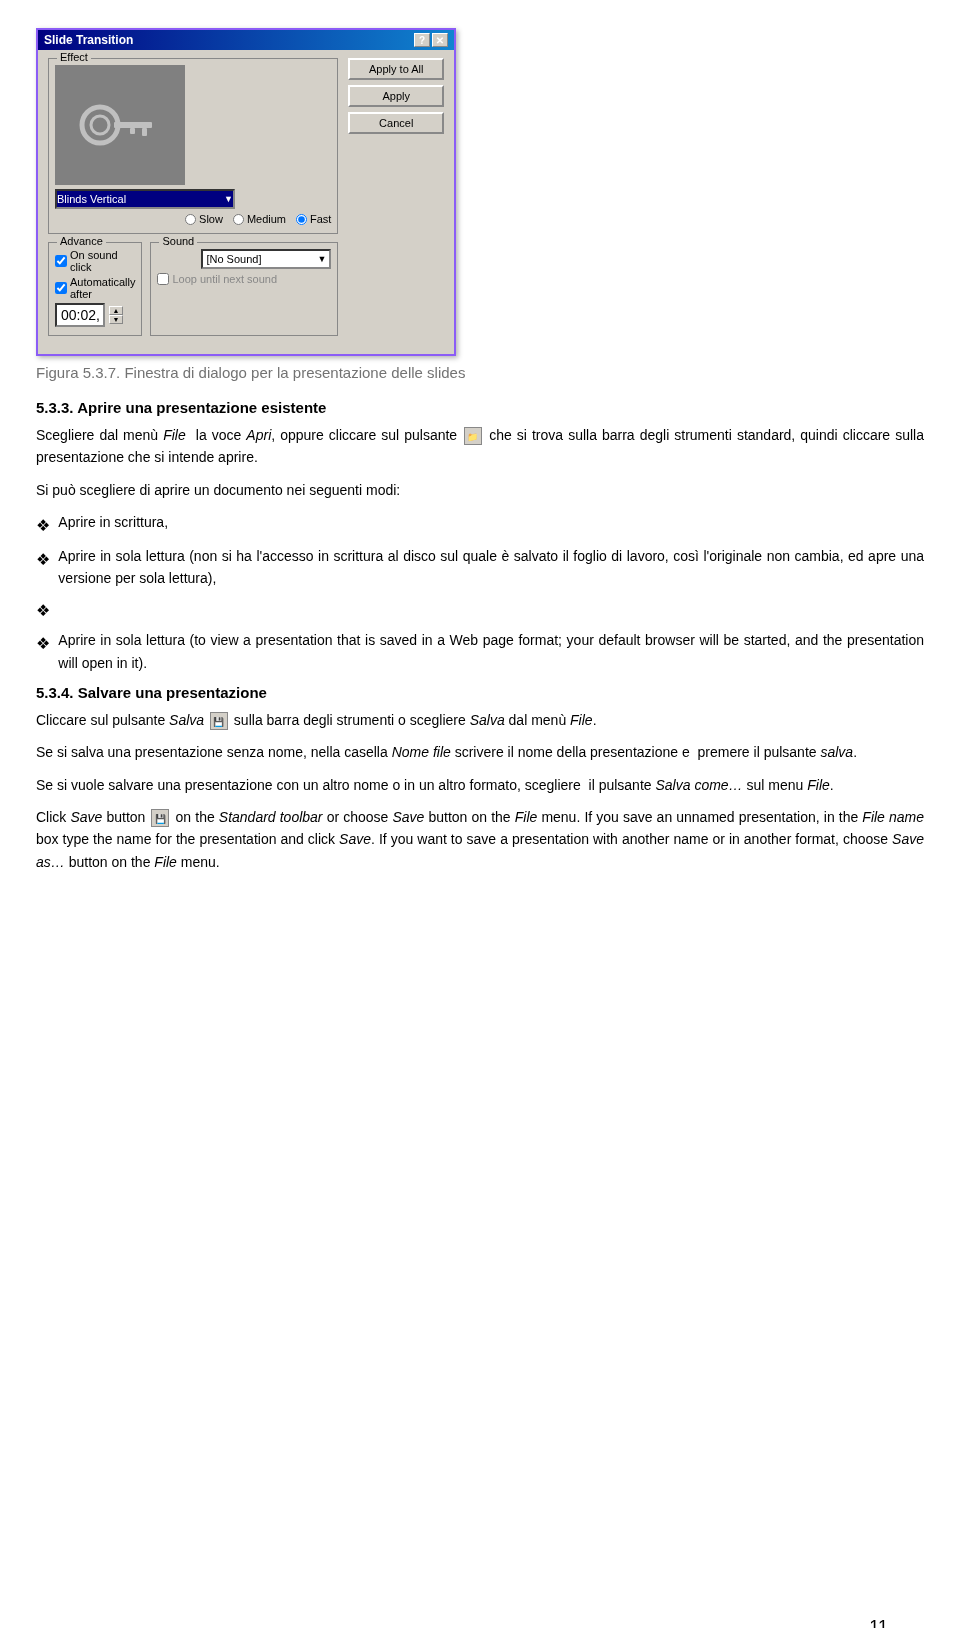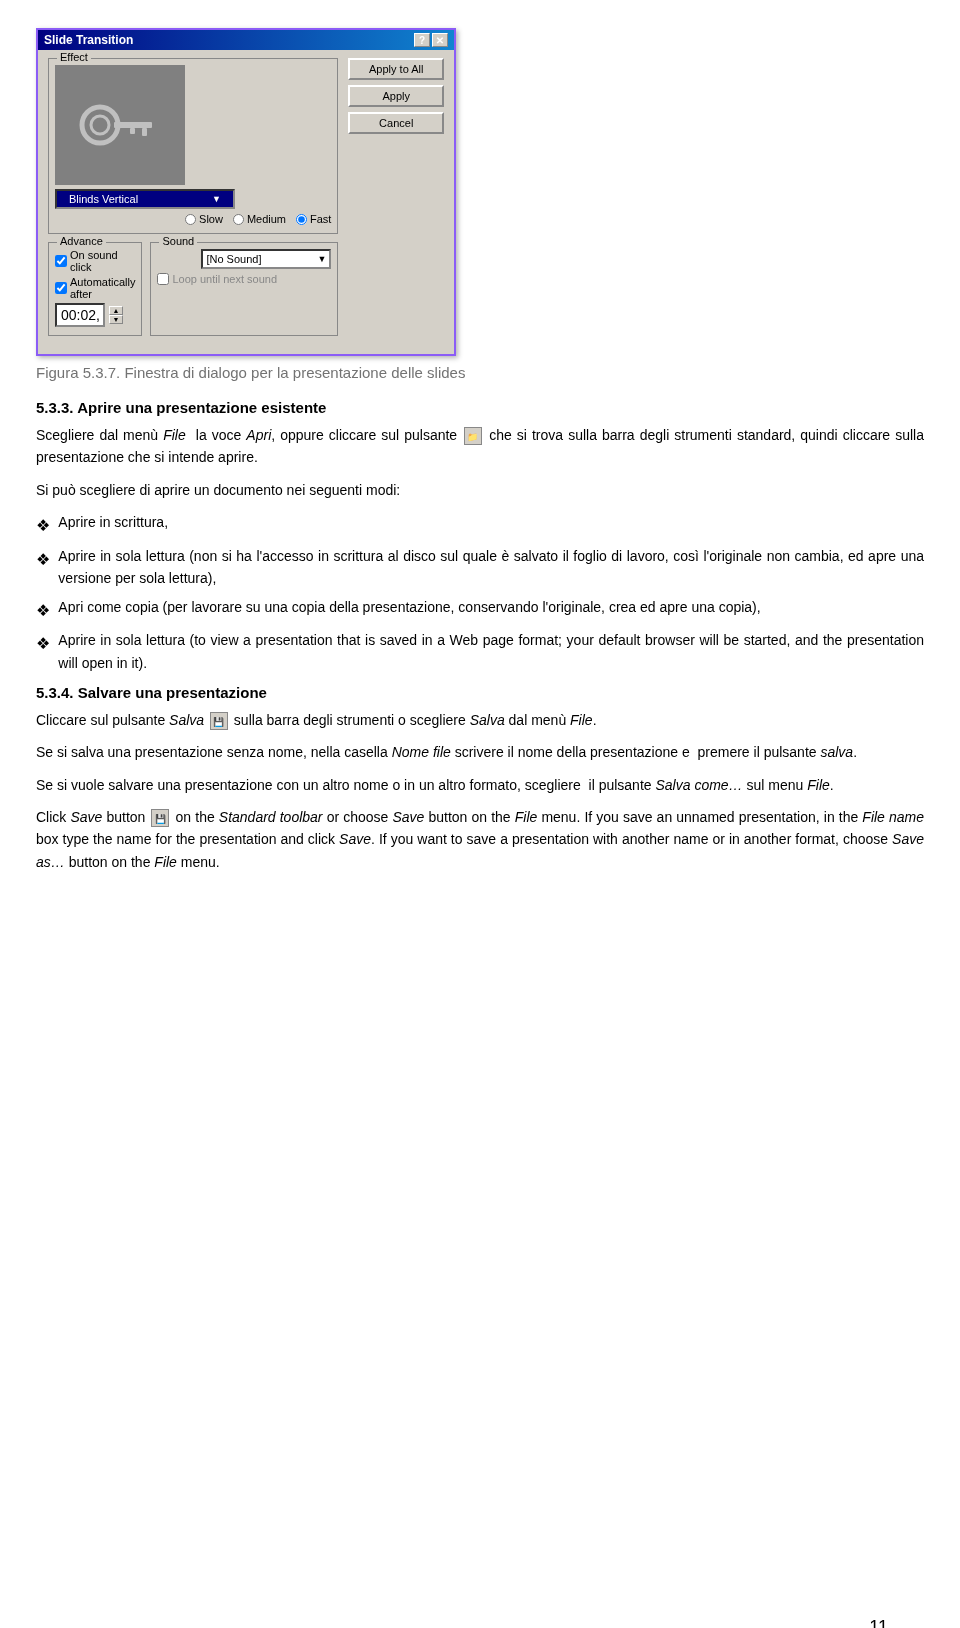--- a/index.html
+++ b/index.html
@@ -102,21 +102,21 @@
       width: 100px;
       height: 80px;
     }
     .effect-dropdown-row {
       margin-top: 4px;
     }
     .win-select-highlight {
       background: #000080;
       color: #fff;
       font-size: 11px;
-      padding: 2px 12px;
+      padding: 2px 0;
       width: 180px;
       display: flex;
       align-items: center;
       justify-content: space-between;
       border: 2px inset #888;
       height: 20px;
     }
     .speed-row {
       display: flex;
       gap: 10px;
@@ -399,21 +399,20 @@
     <li>
       <span class="bullet-diamond">❖</span>
       <span>Aprire in scrittura,</span>
     </li>
     <li>
       <span class="bullet-diamond">❖</span>
       <span>Aprire in sola lettura (non si ha l'accesso in scrittura al disco sul quale è salvato il foglio di lavoro, così l'originale non cambia, ed apre una versione per sola lettura),</span>
     </li>
     <li>
       <span class="bullet-diamond">❖</span>
-      <span>Apri come copia (per lavorare su una copia della presentazione, conservando l'originale, crea ed apre una copia),</span>
     </li>
     <li>
       <span class="bullet-diamond">❖</span>
       <span>Aprire in sola lettura (to view a presentation that is saved in a Web page format; your default browser will be started, and the presentation will open in it).</span>
     </li>
   </ul>
 
   <p class="section-heading">
     <span>5.3.4.</span>
     <span> </span><span>Salvare una presentazione</span>

